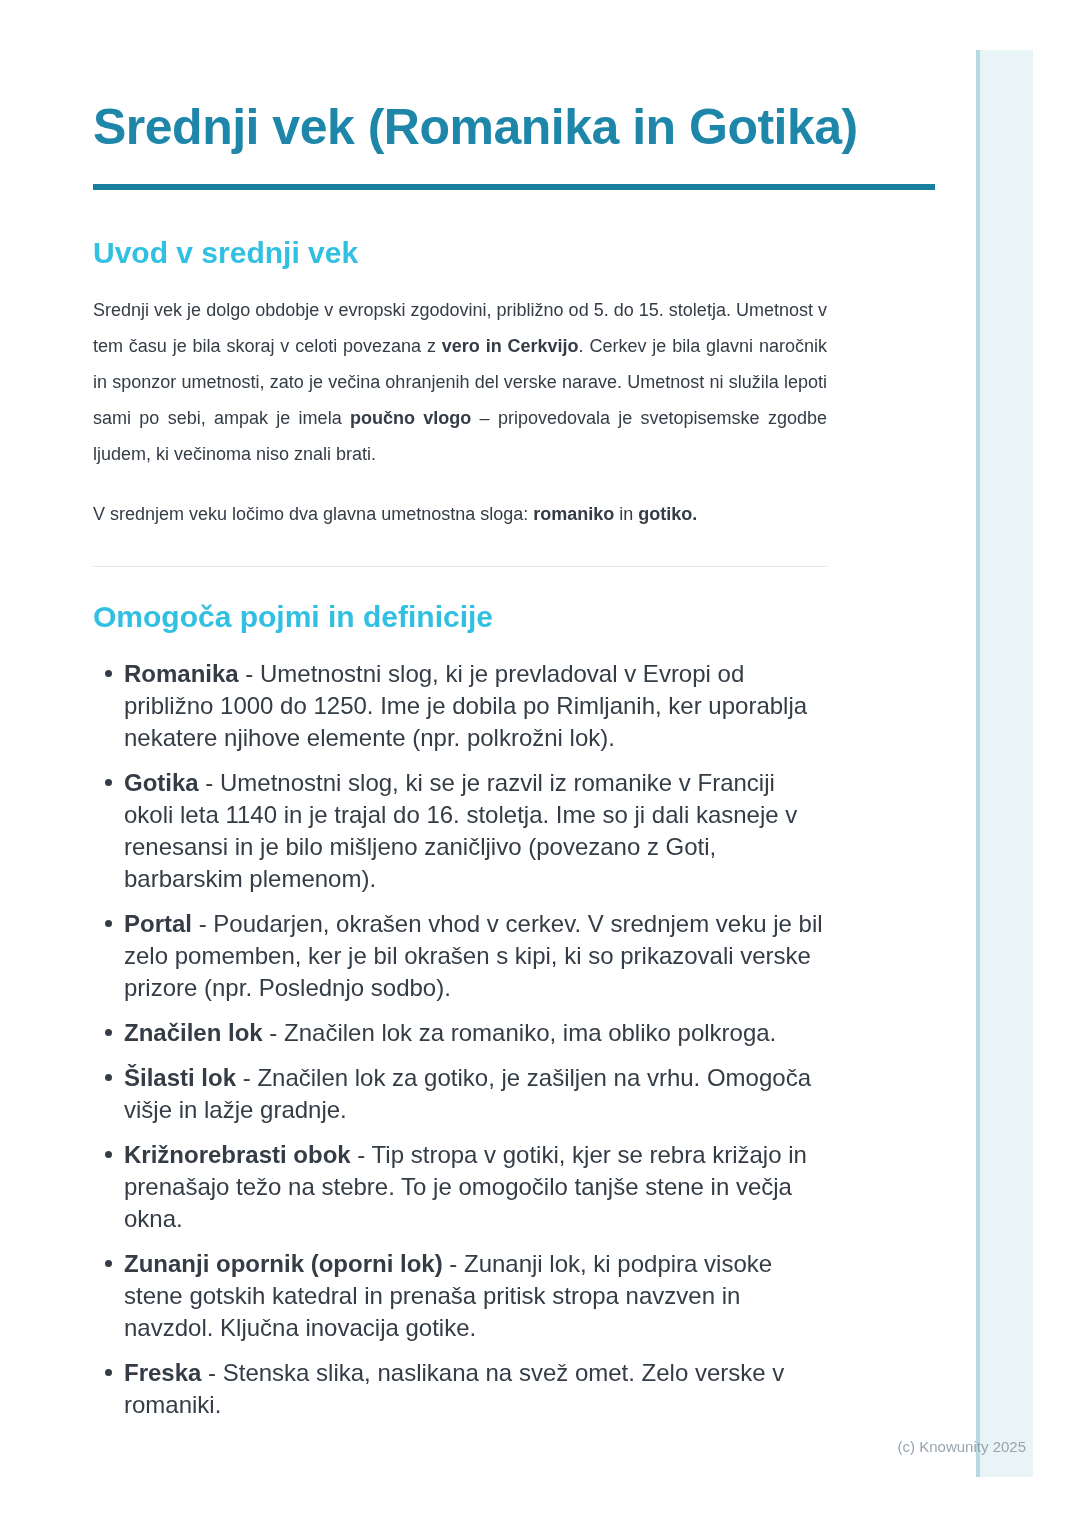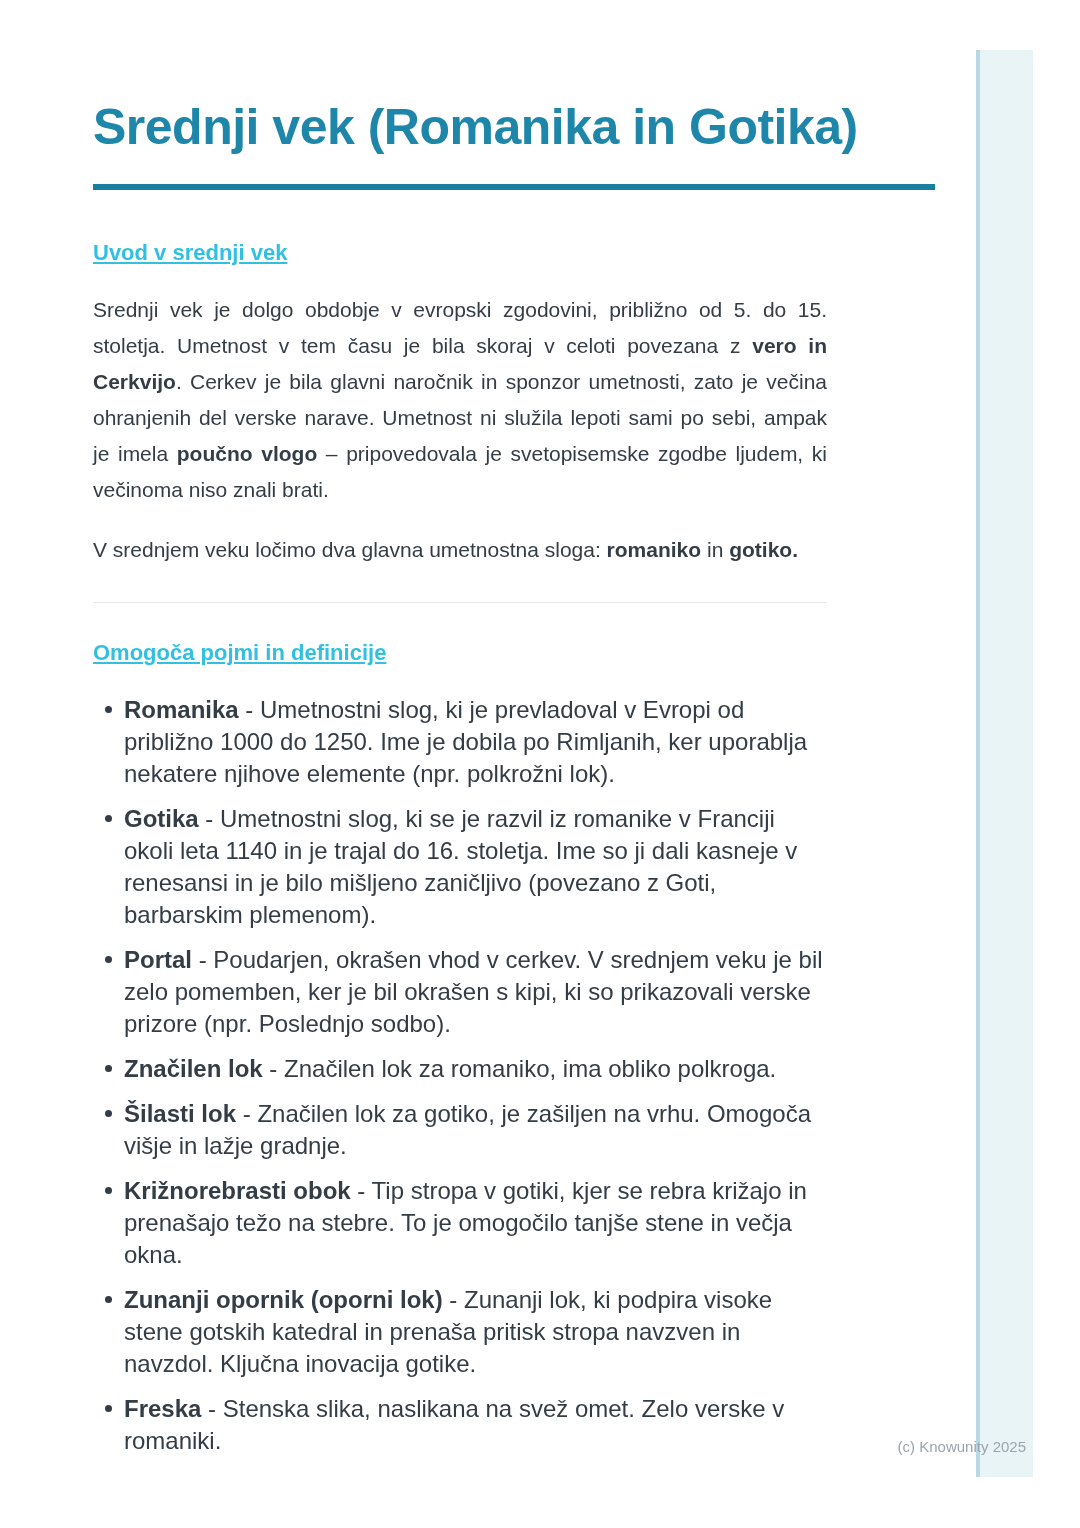--- a/index.html
+++ b/index.html
@@ -44,29 +44,28 @@
     letter-spacing:-0.5px;
     color:var(--title-teal);
   }
   .rule{
     width:842px;height:6px;
     margin-top:26px;
     background:var(--rule-teal);
   }
   h2.section-heading{
     margin-top:46px;
-    font-size:22px;
+    font-size:30px;
     line-height:34px;
     font-weight:bold;
     color:var(--heading-cyan);
-    text-decoration:underline;
   }
   .paragraphs{margin-top:22px;width:734px;}
   .paragraphs p{
-    font-size:21px;
+    font-size:18px;
     line-height:36px;
     color:var(--body-text);
     text-align:justify;
     margin-bottom:24px;
   }
   .paragraphs p:last-child{margin-bottom:12px;}
   .divider{
     width:734px;height:1px;
     margin-top:34px;
     background:var(--divider-gray);

